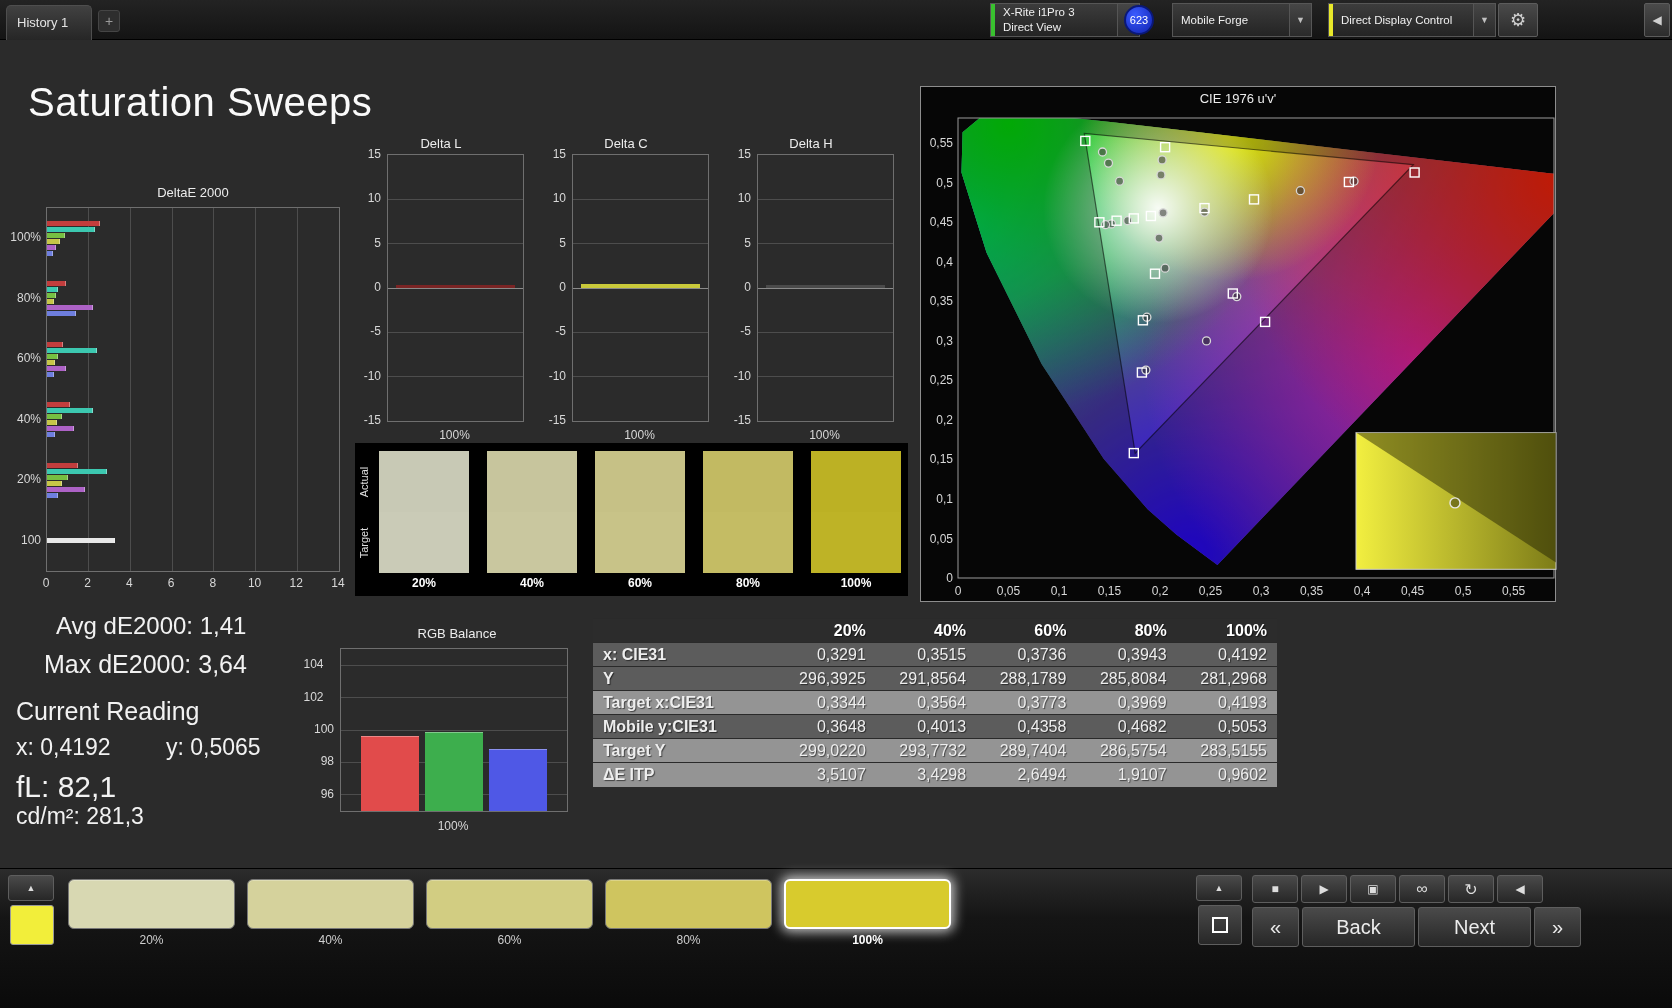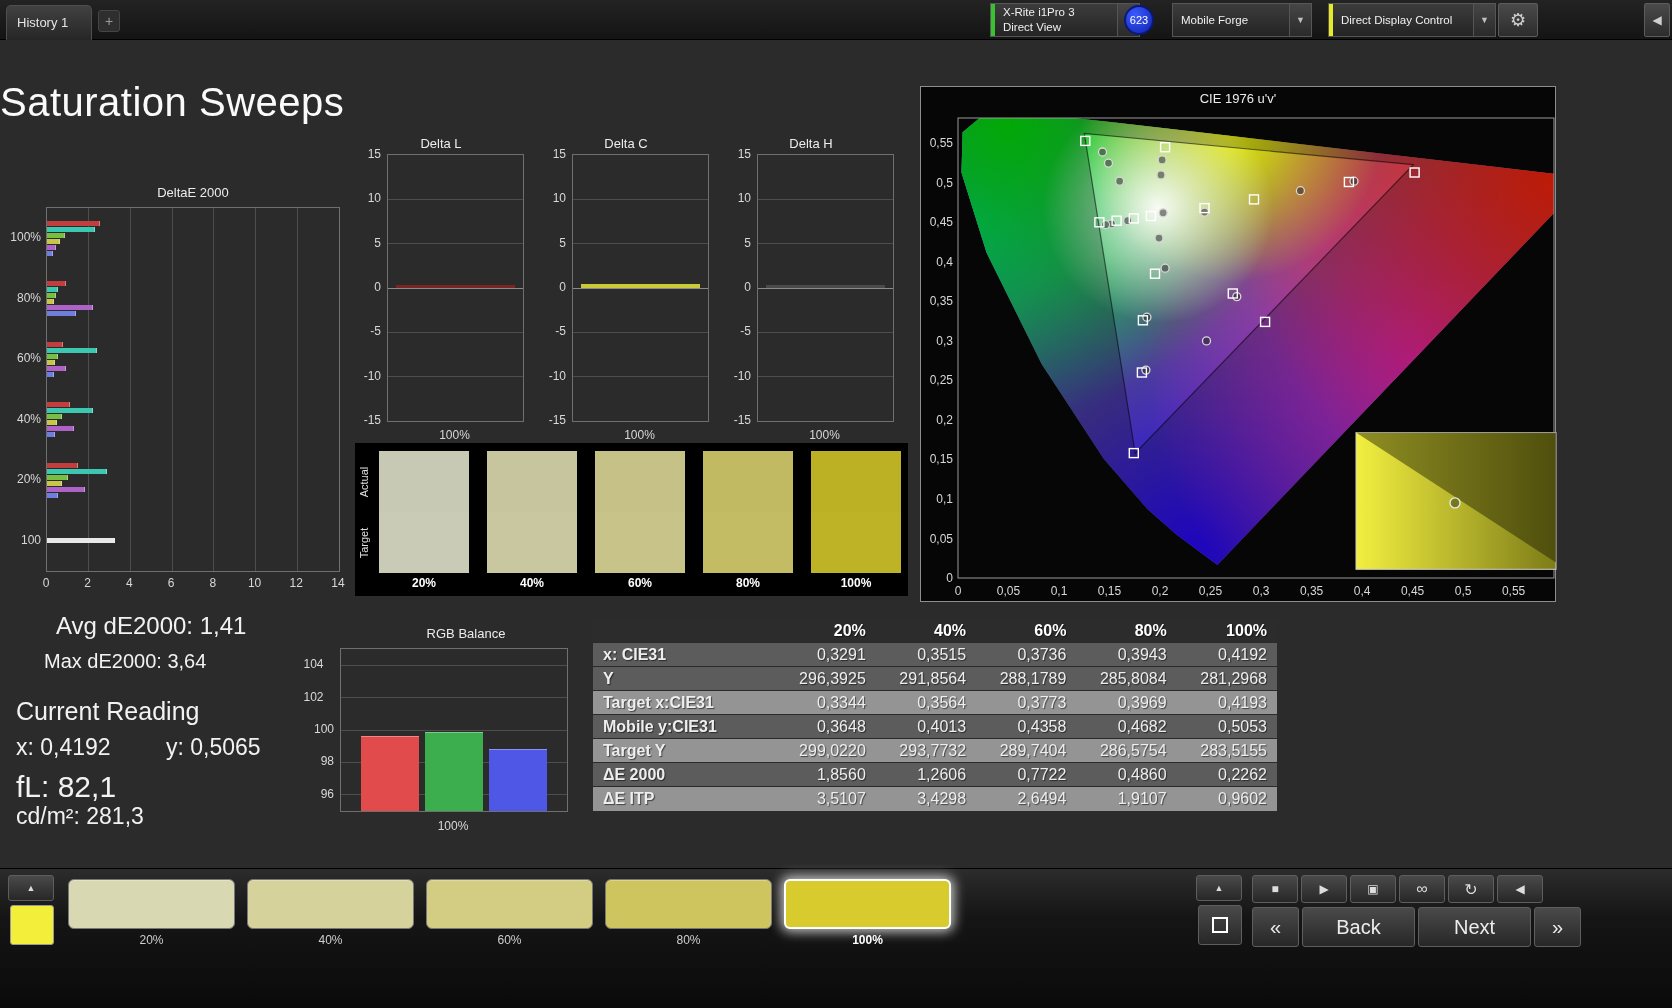--- a/index.html
+++ b/index.html
@@ -16,24 +16,24 @@
   .dd .chev{width:22px;align-self:stretch;border-left:1px solid #555;display:flex;align-items:center;justify-content:center;color:#c0c0c0;font-size:9px;background:linear-gradient(#464646,#2a2a2a);}
   .dd-meter{left:990px;width:150px;}
   .dd-source{left:1172px;width:140px;}
   .dd-control{left:1328px;width:168px;}
   .badge{position:absolute;left:1124px;top:5px;width:30px;height:30px;border-radius:50%;
          background:radial-gradient(circle at 35% 30%,#3a5bff,#1022b0);border:2px solid #0a1878;color:#fff;font-size:11px;text-align:center;line-height:26px;}
   .iconbtn{position:absolute;top:3px;height:34px;background:linear-gradient(#4a4a4a,#2c2c2c);border:1px solid #5c5c5c;border-radius:2px;color:#cfcfcf;display:flex;align-items:center;justify-content:center;}
   .btn-gear{left:1498px;width:40px;font-size:18px;}
   .btn-collapse{left:1644px;width:26px;font-size:12px;}
   
-  .pagetitle{position:absolute;left:0;top:80px;font-size:40px;font-weight:400;color:#fafafa;letter-spacing:.5px;}
+  .pagetitle{position:absolute;left:28px;top:80px;font-size:40px;font-weight:400;color:#fafafa;letter-spacing:.5px;}
   .stat{position:absolute;color:#f2f2f2;}
   .stat-avg{left:56px;top:612px;font-size:24px;}
-  .stat-max{left:44px;top:650px;font-size:20px;text-align:center;}
+  .stat-max{left:44px;top:650px;font-size:25px;text-align:center;}
   .stat-current{left:16px;top:697px;font-size:25px;}
   .stat-x{left:16px;top:734px;font-size:23px;}
   .stat-y{left:166px;top:734px;font-size:23px;}
   .stat-fl{left:16px;top:770px;font-size:30px;}
   .stat-cd{left:16px;top:803px;font-size:23px;}
   
   .panel{position:absolute;}
   .chart-title{position:absolute;font-size:13px;color:#ececec;text-align:center;}
   .plot{position:absolute;border:1px solid #6f6f6f;}
   .gridv{position:absolute;top:0;bottom:0;width:1px;background:#4d4d4d;}
@@ -365,21 +365,21 @@
 
 <div class="stat stat-avg">Avg dE2000: 1,41</div>
 <div class="stat stat-max">Max dE2000: 3,64</div>
 <div class="stat stat-current">Current Reading</div>
 <div class="stat stat-x">x: 0,4192</div>
 <div class="stat stat-y">y: 0,5065</div>
 <div class="stat stat-fl">fL: 82,1</div>
 <div class="stat stat-cd">cd/m²: 281,3</div>
 
 <div class="panel" style="left:293px;top:626px;width:292px;height:214px;">
-  <div class="chart-title" style="left:59px;width:228px;top:0;">RGB Balance</div>
+  <div class="chart-title" style="left:50px;width:228px;top:0;">RGB Balance</div>
   <div class="plot" style="left:47px;top:22px;width:228px;height:164px;">
       <div class="gridh" style="top: 15.7px;"></div>
       <div class="gridh" style="top: 48.1px;"></div>
       <div class="gridh" style="top: 80.5px;"></div>
       <div class="gridh" style="top: 112.9px;"></div>
       <div class="gridh" style="top: 145.3px;"></div>
       <div class="vbar" style="left: 20px; width: 58px; top: 87.48px; height: 74.52px; background: rgb(225, 75, 75); border-top: 1px solid rgba(255, 255, 255, 0.35);"></div>
       <div class="vbar" style="left: 84px; width: 58px; top: 82.62px; height: 79.38px; background: rgb(61, 174, 77); border-top: 1px solid rgba(255, 255, 255, 0.35);"></div>
       <div class="vbar" style="left: 148px; width: 58px; top: 100.44px; height: 61.56px; background: rgb(79, 88, 230); border-top: 1px solid rgba(255, 255, 255, 0.35);"></div>
     </div>
@@ -433,28 +433,20 @@
         <td class="num">0,4682</td>
         <td class="num">0,5053</td>
       </tr>
       <tr class="even">
         <td class="lbl">Target Y</td>
         <td class="num">299,0220</td>
         <td class="num">293,7732</td>
         <td class="num">289,7404</td>
         <td class="num">286,5754</td>
         <td class="num">283,5155</td>
-      </tr>
-      <tr class="odd">
-        <td class="lbl">ΔE 2000</td>
-        <td class="num">1,8560</td>
-        <td class="num">1,2606</td>
-        <td class="num">0,7722</td>
-        <td class="num">0,4860</td>
-        <td class="num">0,2262</td>
       </tr>
       <tr class="even">
         <td class="lbl">ΔE ITP</td>
         <td class="num">3,5107</td>
         <td class="num">3,4298</td>
         <td class="num">2,6494</td>
         <td class="num">1,9107</td>
         <td class="num">0,9602</td>
       </tr>
     </tbody>

